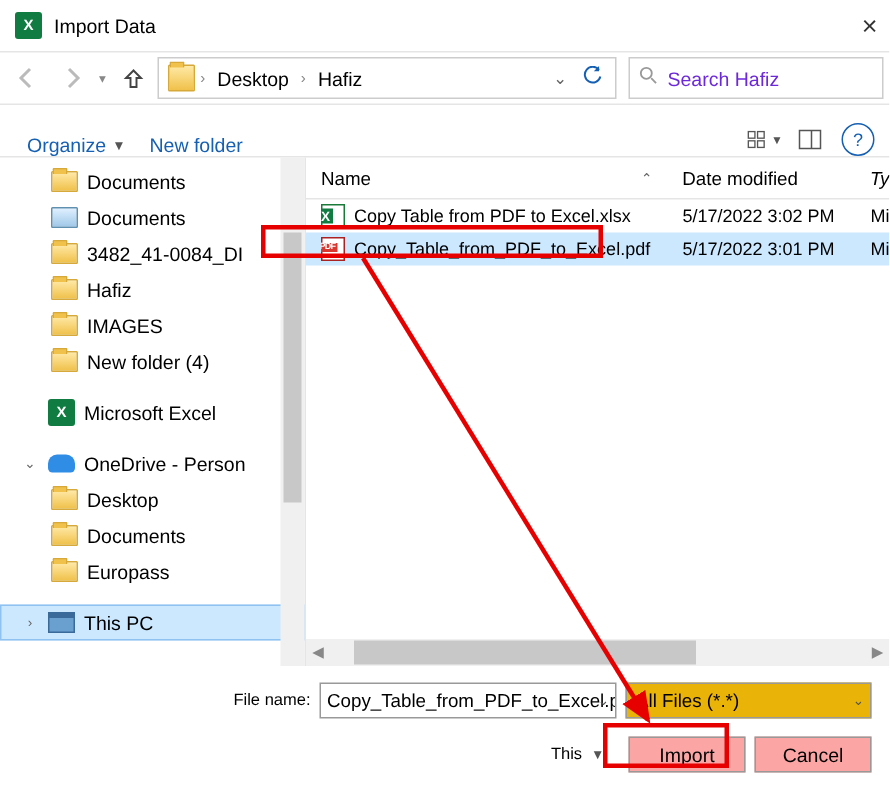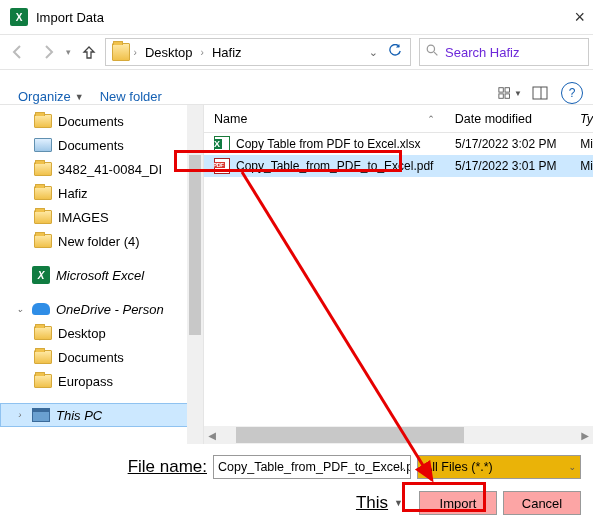--- a/index.html
+++ b/index.html
@@ -23,21 +23,21 @@
   .toolbar { display: flex; align-items: flex-end; height: 34px; padding: 0 10px; }
   .tool-link { color: #1560b3; padding: 0 8px; display: flex; align-items: center; gap: 4px; }
   .tool-link .tchev { font-size: 9px; color: #555; }
   .tool-spacer { flex: 1; }
   .viewbtn { width: 26px; height: 22px; display: flex; align-items: center; justify-content: center; color: #555; border: 1px solid transparent; margin: 0 2px; }
   .helpbtn { width: 22px; height: 22px; border-radius: 50%; border: 1px solid #1560b3; color: #1560b3; display: flex; align-items: center; justify-content: center; font-size: 12px; margin-left: 6px; }
   .body { display: flex; height: 340px; border-top: 1px solid #e5e5e5; }
   .sidebar { width: 204px; border-right: 1px solid #e5e5e5; overflow: hidden; position: relative; }
   .tree { padding: 4px 0; }
   .tree-item { display: flex; align-items: center; height: 24px; padding-left: 34px; gap: 6px; white-space: nowrap; overflow: hidden; }
-  .tree-item.hdr { padding-left: 14px; font-weight: normal; font-style: italic; }
+  .tree-item.hdr { padding-left: 14px; font-weight: normal; }
   .tree-item.selected { background: #cce8ff; border: 1px solid #8fc2f0; padding-left: 13px; }
   .tree-item .expand { width: 12px; font-size: 9px; color: #666; text-align: center; }
   .ico-folder { width: 18px; height: 14px; background: linear-gradient(#ffe9a6,#f0c14b); border: 1px solid #d6a93a; border-radius: 1px; position: relative; }
   .ico-folder::before { content:''; position:absolute; top:-3px; left:0; width:8px; height:3px; background:#f0c14b; border:1px solid #d6a93a; border-bottom:none; border-radius:1px 1px 0 0;}
   .ico-pictures { width: 18px; height: 14px; background: linear-gradient(#e0f0ff,#a0c8e8); border: 1px solid #6090b0; border-radius: 1px; }
   .ico-pc { width: 18px; height: 14px; background: #6aa0d0; border: 1px solid #3a6a9a; border-top: 4px solid #3a6a9a; }
   .ico-onedrive { width: 18px; height: 12px; background: #2f8de6; border-radius: 6px 6px 3px 3px; }
   .ico-excel { width: 18px; height: 18px; background: #107c41; color: #fff; font-size: 10px; font-weight: bold; display: flex; align-items: center; justify-content: center; border-radius: 2px; }
   .ico-excel::after{content:'X';}
   .main { flex: 1; display: flex; flex-direction: column; position: relative; overflow: hidden; }
@@ -55,21 +55,21 @@
   .ico-xlsx { width:16px; height:16px; background:#fff; border:1px solid #1a7a3a; position:relative;}
   .ico-xlsx::after{content:'X'; position:absolute; left:-3px; top:2px; background:#107c41; color:#fff; font-size:9px; font-weight:bold; padding:0 2px;}
   .ico-pdf { width:16px; height:16px; background:#fff; border:1px solid #aa2222; position:relative;}
   .ico-pdf::after{content:'PDF'; position:absolute; left:-3px; top:3px; background:#d93831; color:#fff; font-size:6px; font-weight:bold; padding:0 1px; letter-spacing:-0.5px;}
   .hscroll { height: 18px; background: #f0f0f0; display: flex; align-items: center; }
   .hscroll .track { flex: 1; height: 16px; background: #f0f0f0; position: relative; margin: 0 16px; }
   .hscroll .thumb { position: absolute; left: 0; width: 70%; height: 100%; background: #c8c8c8; }
   .hscroll .arrow { width: 16px; text-align: center; color: #888; font-size: 10px; }
   .footer { padding: 8px 12px 0 0; }
   .frow { display: flex; align-items: center; justify-content: flex-end; height: 30px; gap: 6px; }
-  .flabel { font-size: 17px; text-decoration: underline; }
+  .flabel { font-size: 11px; }
   .fn-combo { width: 198px; height: 24px; border: 1px solid #999; padding: 0 18px 0 4px; font-size: 12.5px; position: relative; background: #fff; overflow: hidden; display:flex; align-items:center;}
   .fn-combo .dd { position: absolute; right: 4px; font-size: 9px; color: #555; }
   .type-combo { width: 164px; height: 24px; border: 1px solid #999; padding: 0 18px 0 6px; font-size: 12.5px; position: relative; background: #eab308; display:flex; align-items:center;}
   .type-combo .dd { position: absolute; right: 4px; font-size: 9px; color: #555; }
   .btn { width: 78px; height: 24px; border: 1px solid #999; background: #fca5a5; font-size: 13px; display:flex; align-items:center; justify-content:center;}
   .hl-red { position: absolute; border: 3px solid #e60000; pointer-events: none; z-index: 50; }
   .arrow-line { position: absolute; z-index: 49; pointer-events:none; }
   .sidebar-vscroll { position:absolute; right:0; top:0; bottom:0; width:16px; background:#f0f0f0;}
   .sidebar-vscroll .vthumb{position:absolute; top:50px; left:2px; right:2px; height:180px; background:#c8c8c8;}
 </style>

